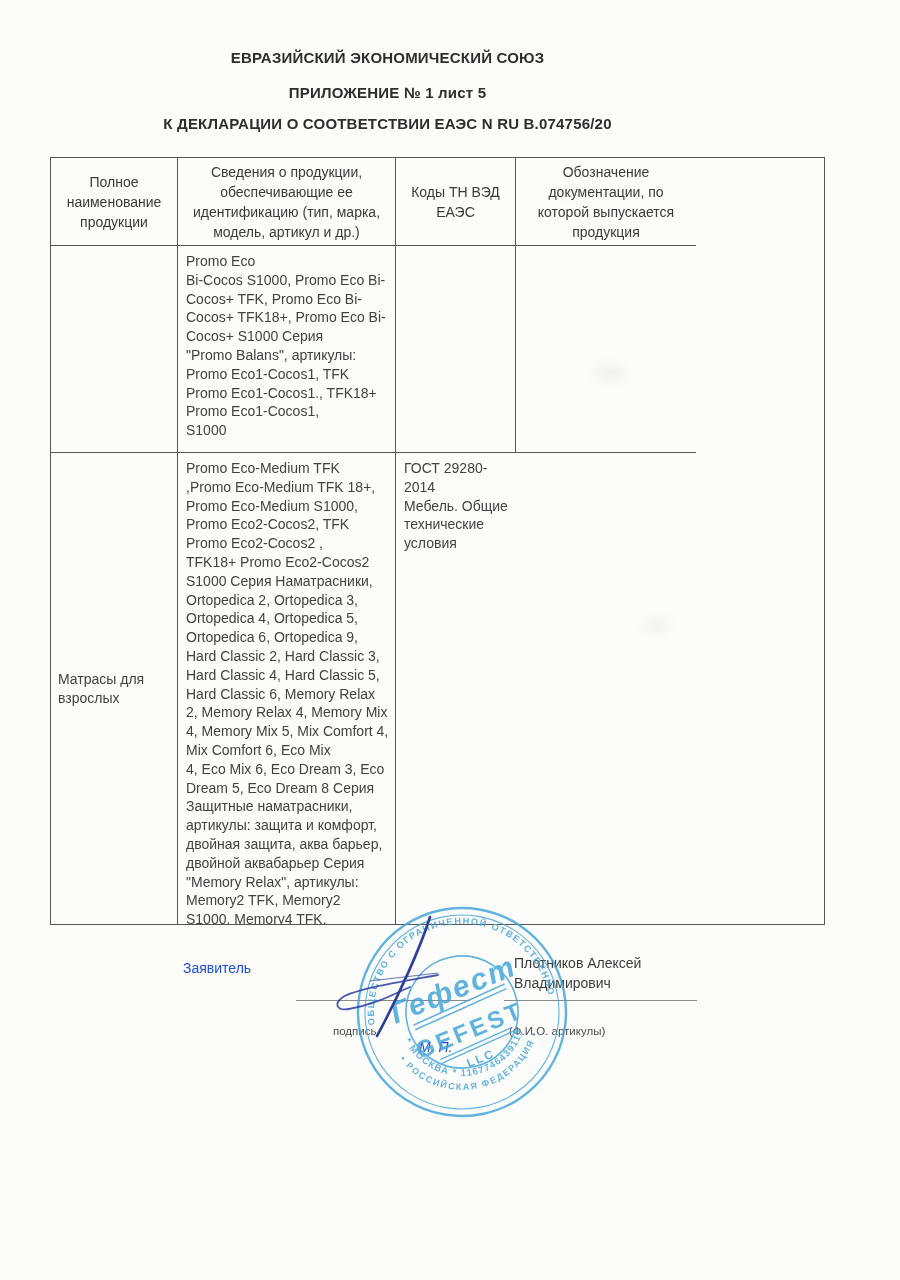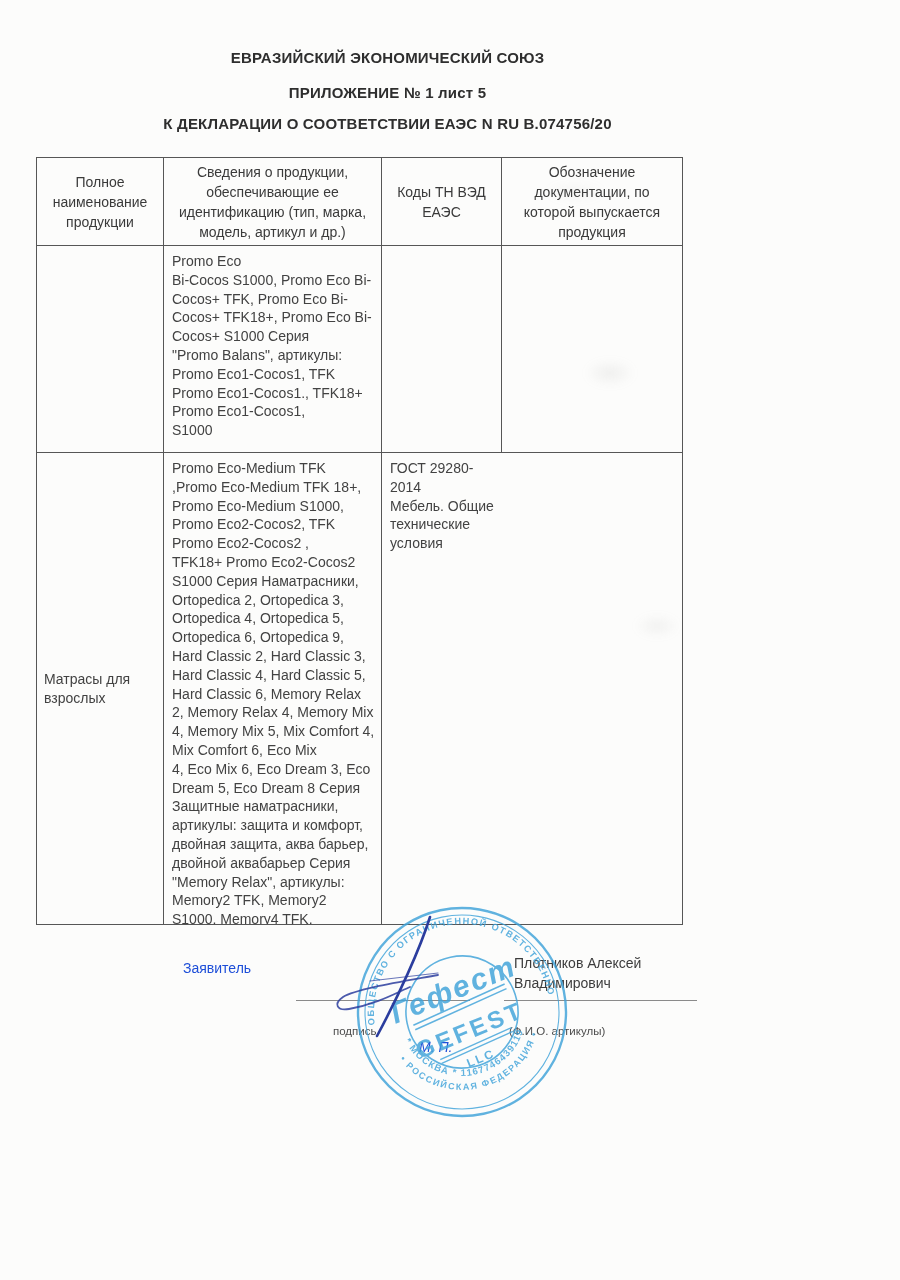--- a/index.html
+++ b/index.html
@@ -11,21 +11,21 @@
     color:#3c3c3c;
     overflow:hidden;
   }
   .titles { position:absolute; left:0; top:0; width:775px; text-align:center; }
   .title { font-weight:bold; color:#2e2e2e; font-size:15px; letter-spacing:.2px; }
   .title-1 { position:absolute; top:49px; width:775px; }
   .title-2 { position:absolute; top:84px; width:775px; }
   .title-3 { position:absolute; top:115px; width:775px; }
 
   .doc-table {
-    position:absolute; left:36px; top:157px; width:647px;
+    position:absolute; left:50px; top:157px; width:775px;
     display:grid;
     grid-template-columns:127px 218px 120px 180px;
     grid-template-rows:88px 207px 471px;
     border:1px solid #565656;
     background:transparent;
   }
   .cell {
     border-right:1px solid #565656;
     border-bottom:1px solid #565656;
     font-size:14px; line-height:18.8px; color:#424242;

